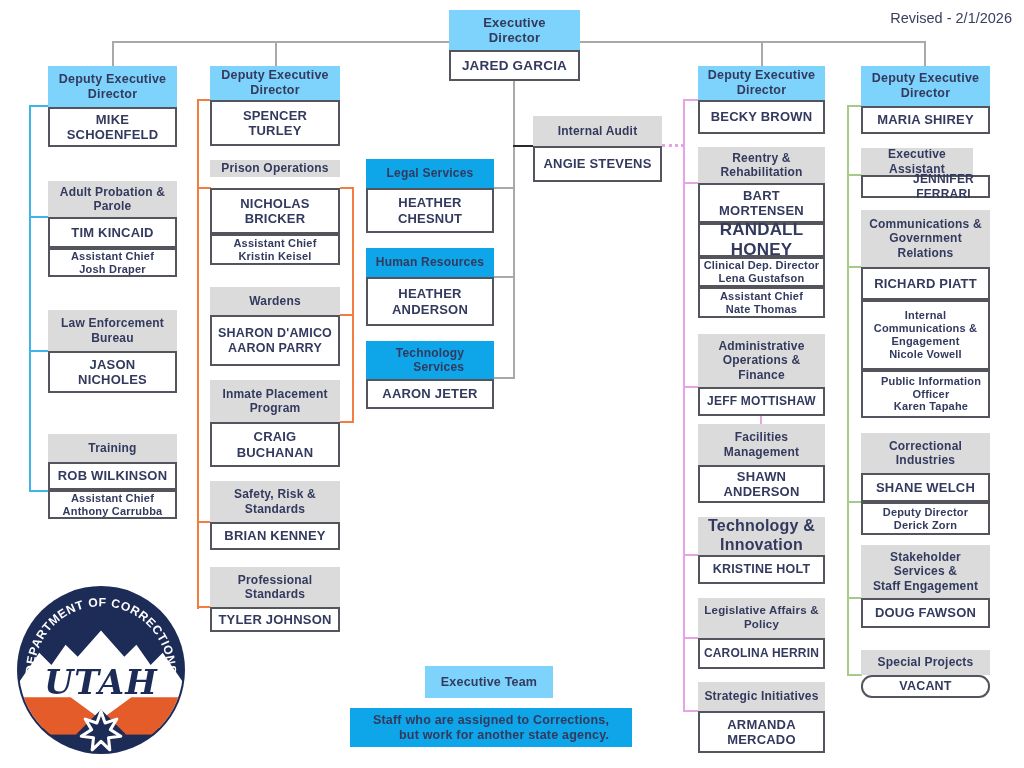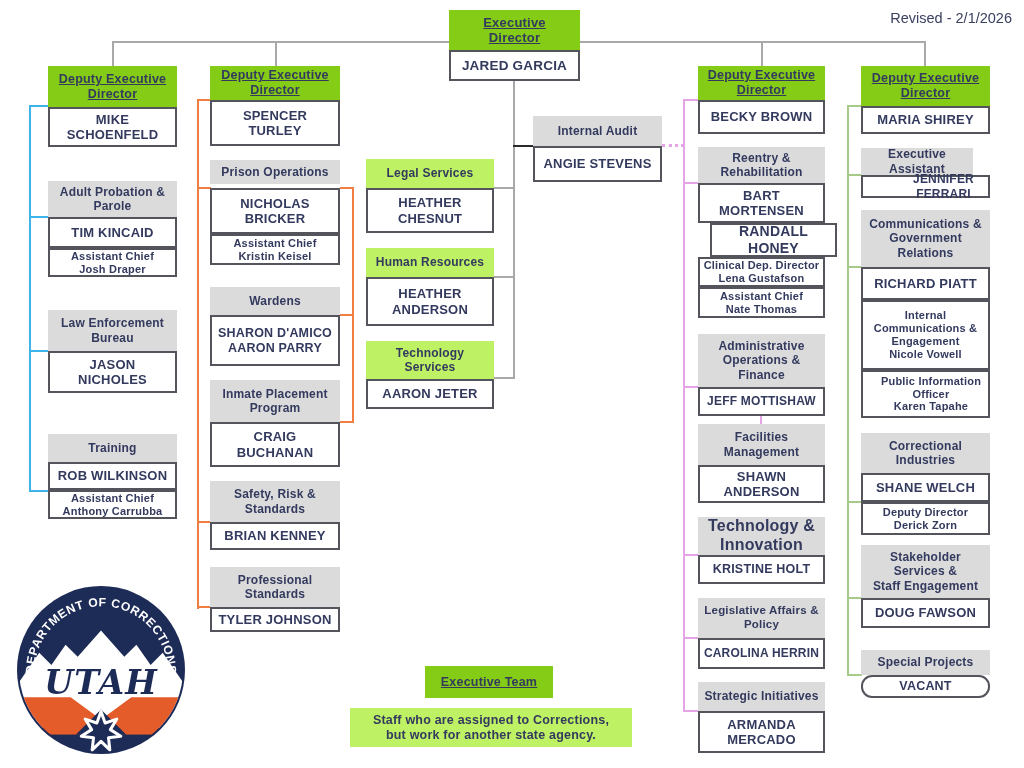--- a/index.html
+++ b/index.html
@@ -5,23 +5,23 @@
   html,body{margin:0;padding:0;background:#ffffff;}
   #stage{
     position:relative;width:1024px;height:768px;background:#ffffff;overflow:hidden;
     font-family:"Liberation Sans", sans-serif;
   }
   .node{
     position:absolute;display:flex;align-items:center;justify-content:center;
     text-align:center;font-weight:700;color:#333A5E;line-height:1.18;
     box-sizing:border-box;letter-spacing:0.2px;z-index:2;
   }
-  .node.gold{background:#84cc16;text-decoration:underline;}
+  .node.gold{background:#7dd3fc;}
   .node.gray{background:#DBDBDB;}
-  .node.blue{background:#bef264;}
+  .node.blue{background:#0ea5e9;text-align:right;}
   .node.white{background:#ffffff;border:2px solid #53545C;}
   .line{position:absolute;z-index:1;}
   #revised{
     position:absolute;top:10px;right:12px;font-size:14.5px;font-weight:500;
     color:#3A4060;z-index:3;
   }
   #logo{position:absolute;left:17px;top:586px;width:168px;height:168px;z-index:2;}
 </style>
 </head>
 <body>
@@ -106,21 +106,21 @@
       </div>
       <div class="node white" style="left: 48px; top: 490px; width: 129px; height: 29px; font-size: 11px;">
         <span>Assistant Chief<br>Anthony Carrubba</span>
       </div>
       <div class="node gold" style="left: 210px; top: 66px; width: 130px; height: 34px; font-size: 12.5px;">
         <span>Deputy Executive<br>Director</span>
       </div>
       <div class="node white" style="left: 210px; top: 100px; width: 130px; height: 46px; font-size: 13px;">
         <span>SPENCER<br>TURLEY</span>
       </div>
-      <div class="node gray" style="left: 210px; top: 160px; width: 130px; height: 24px; font-size: 12px;">
+      <div class="node gray" style="left: 210px; top: 160px; width: 130px; height: 17px; font-size: 12px;">
         <span>Prison Operations</span>
       </div>
       <div class="node white" style="left: 210px; top: 188px; width: 130px; height: 46px; font-size: 13px;">
         <span>NICHOLAS<br>BRICKER</span>
       </div>
       <div class="node white" style="left: 210px; top: 234px; width: 130px; height: 31px; font-size: 11px;">
         <span>Assistant Chief<br>Kristin Keisel</span>
       </div>
       <div class="node gray" style="left: 210px; top: 287px; width: 130px; height: 28px; font-size: 12px;">
         <span>Wardens</span>
@@ -175,21 +175,21 @@
       </div>
       <div class="node white" style="left: 698px; top: 100px; width: 127px; height: 34px; font-size: 13px;">
         <span>BECKY BROWN</span>
       </div>
       <div class="node gray" style="left: 698px; top: 147px; width: 127px; height: 36px; font-size: 12px;">
         <span>Reentry &amp;<br>Rehabilitation</span>
       </div>
       <div class="node white" style="left: 698px; top: 183px; width: 127px; height: 40px; font-size: 13px;">
         <span>BART<br>MORTENSEN</span>
       </div>
-      <div class="node white" style="left: 698px; top: 223px; width: 127px; height: 34px; font-size: 14px; margin-left: 12px;">
+      <div class="node white" style="left: 698px; top: 223px; width: 127px; height: 34px; font-size: 17px;">
         <span>RANDALL<br>HONEY</span>
       </div>
       <div class="node white" style="left: 698px; top: 257px; width: 127px; height: 30px; font-size: 11px;">
         <span>Clinical Dep. Director<br>Lena Gustafson</span>
       </div>
       <div class="node white" style="left: 698px; top: 287px; width: 127px; height: 31px; font-size: 11px;">
         <span>Assistant Chief<br>Nate Thomas</span>
       </div>
       <div class="node gray" style="left: 698px; top: 334px; width: 127px; height: 53px; font-size: 12px;">
         <span>Administrative<br>Operations &amp;<br>Finance</span>

